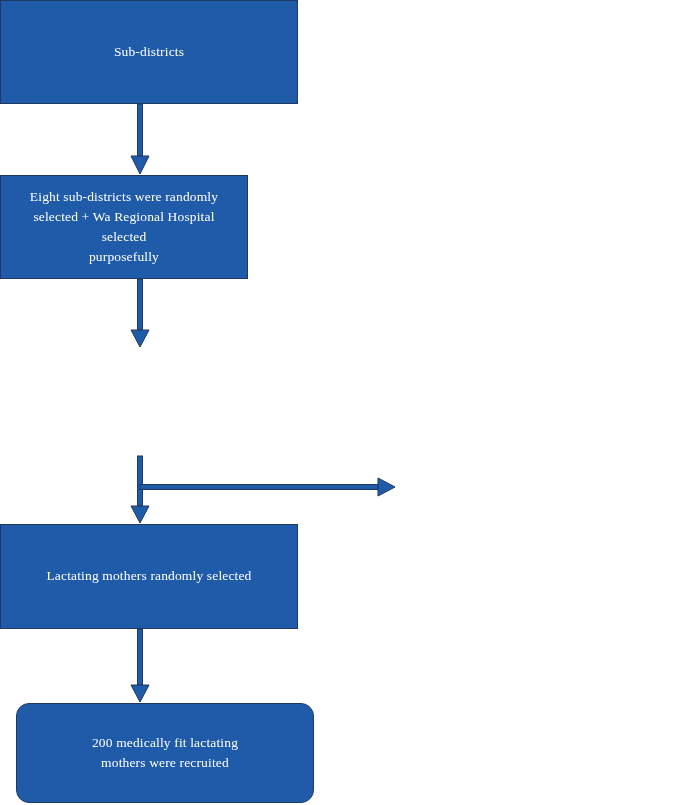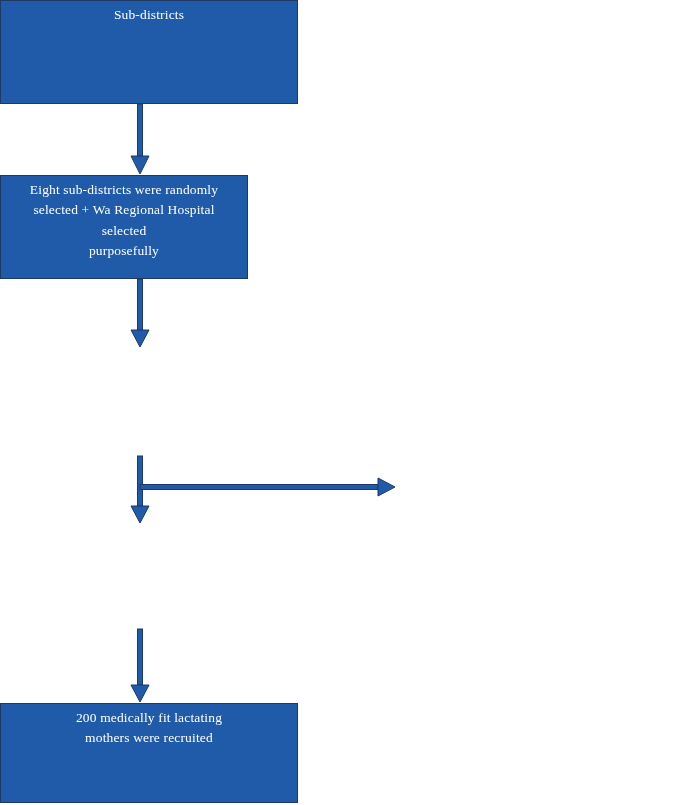--- a/index.html
+++ b/index.html
@@ -23,40 +23,41 @@
     height: 805px;
   }
 
   .node {
     position: absolute;
     box-sizing: border-box;
     background: #1F5BA8;
     border: 1.5px solid #1F3864;
     color: #ffffff;
     display: flex;
+    align-items: center;
     justify-content: center;
     text-align: center;
     font-family: "Liberation Serif", "DejaVu Serif", serif;
     font-size: 13.5px;
     line-height: 1.5;
     letter-spacing: 0.15px;
     padding: 4px 15px;
   }
   .node .node-text {
     display: block;
     white-space: pre-line;
   }
 
   
   #node-subdistricts      { left: 0px;   top: 0px;   width: 298px; height: 104px; }
   #node-eight-subdistricts{ left: 0px;   top: 175px; width: 248px; height: 104px; }
   #node-nine-facilities   { left: 0px;   top: 348px; width: 298px; height: 108px; }
   #node-excluded          { left: 396px; top: 440px; width: 302px; height: 105px; }
   #node-lactating-mothers { left: 0px;   top: 524px; width: 298px; height: 105px; }
-  #node-recruited         { left: 0px;   top: 703px; width: 298px; height: 100px; }
+  #node-recruited         { left: 16px;   top: 703px; width: 298px; height: 100px; border-radius: 13px; }
 
   
   #connectors {
     position: absolute;
     left: 0;
     top: 0;
     width: 700px;
     height: 805px;
     pointer-events: none;
   }
@@ -99,19 +100,22 @@
   </div>
 
   <div class="node" id="node-eight-subdistricts">
     <span class="node-text">Eight sub-districts were randomly
 selected + Wa Regional Hospital selected
 purposefully</span>
   </div>
 
 
 
+  <div class="node" id="node-lactating-mothers">
+    <span class="node-text">Lactating mothers randomly selected</span>
+  </div>
 
   <div class="node" id="node-recruited">
     <span class="node-text">200 medically fit lactating
 mothers were recruited</span>
   </div>
 
 </div>
 
 </body></html>

